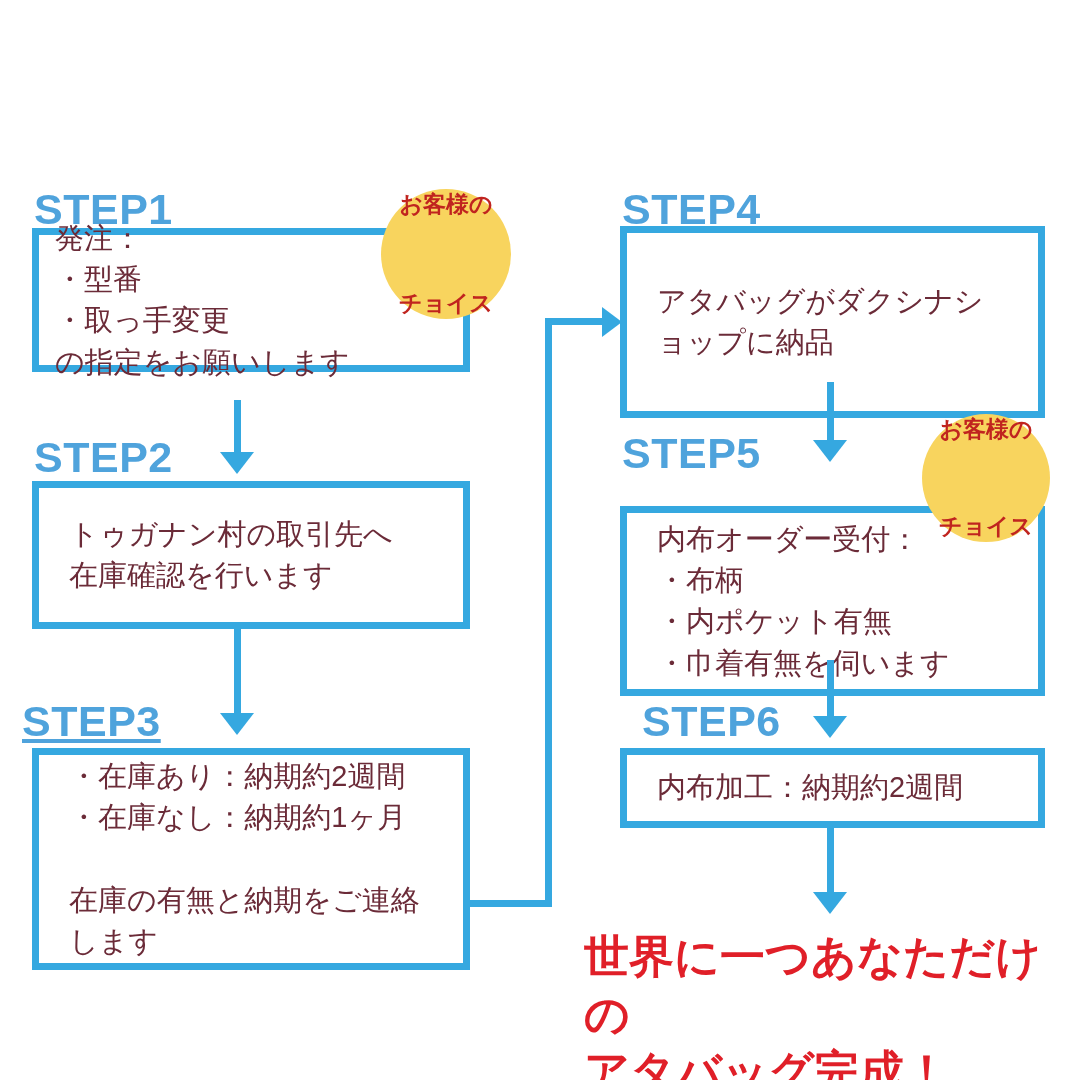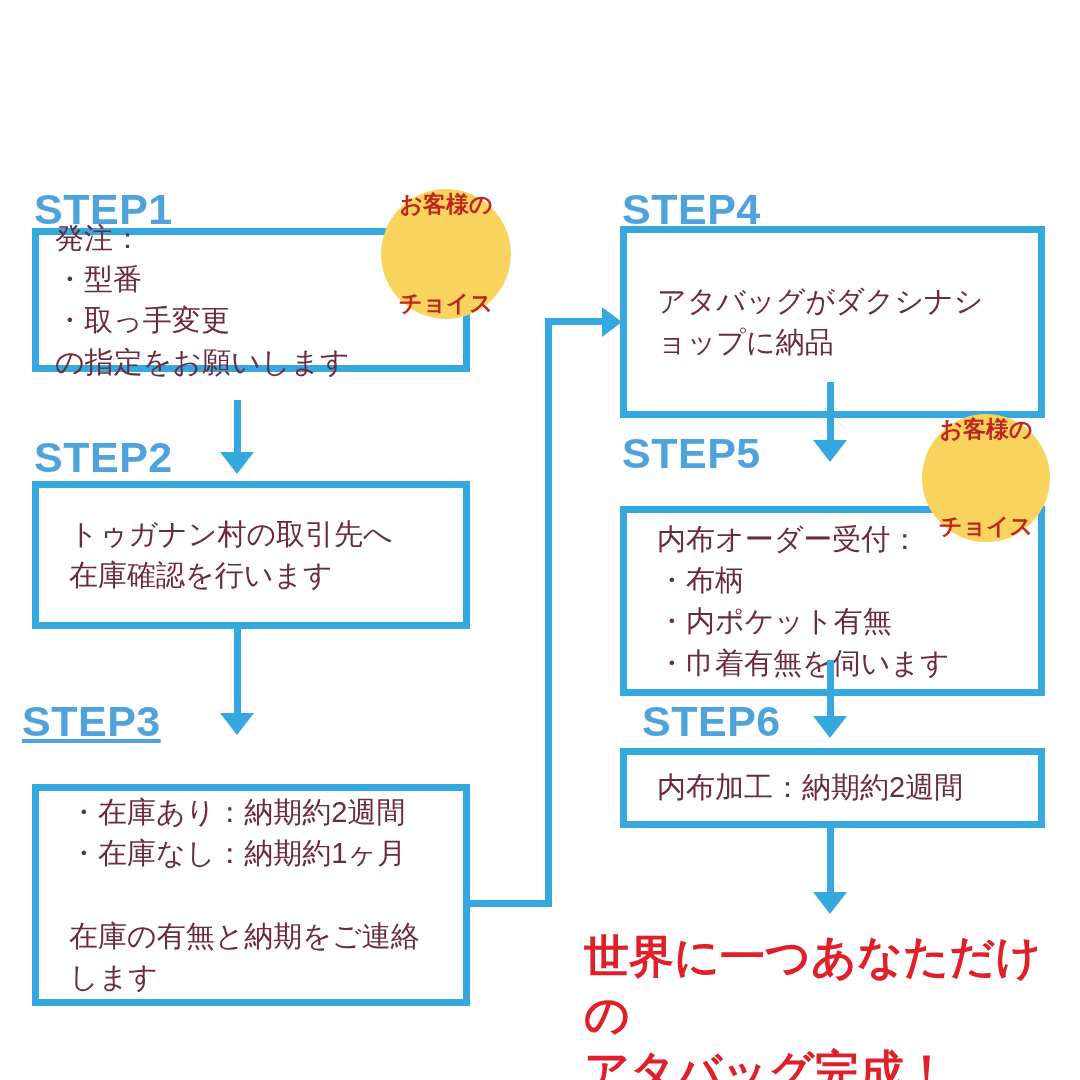--- a/index.html
+++ b/index.html
@@ -146,21 +146,21 @@
   <div class="step-label" style="left:34px; top:436px;">STEP2</div>
   <div class="box" style="left:32px; top:481px; width:438px; height:148px;">
     <div class="box-text indent">トゥガナン村の取引先へ
 在庫確認を行います</div>
   </div>
 
   <div class="conn" style="left:234px; top:623px; width:7px; height:100px;"></div>
   <div class="arrow-down" style="left:220px; top:713px;"></div>
 
   <div class="step-label" style="left:22px; top:700px;text-decoration:underline;">STEP3</div>
-  <div class="box" style="left:32px; top:748px; width:438px; height:222px;margin-top:36px;">
+  <div class="box" style="left:32px; top:748px; width:438px; height:222px;">
     <div class="box-text indent">・在庫あり：納期約2週間
 ・在庫なし：納期約1ヶ月
 
 在庫の有無と納期をご連絡
 します</div>
   </div>
 
   <div class="step-label" style="left:622px; top:188px;">STEP4</div>
   <div class="box" style="left:620px; top:226px; width:425px; height:192px;padding-left:9px;">
     <div class="box-text indent">アタバッグがダクシナシ

